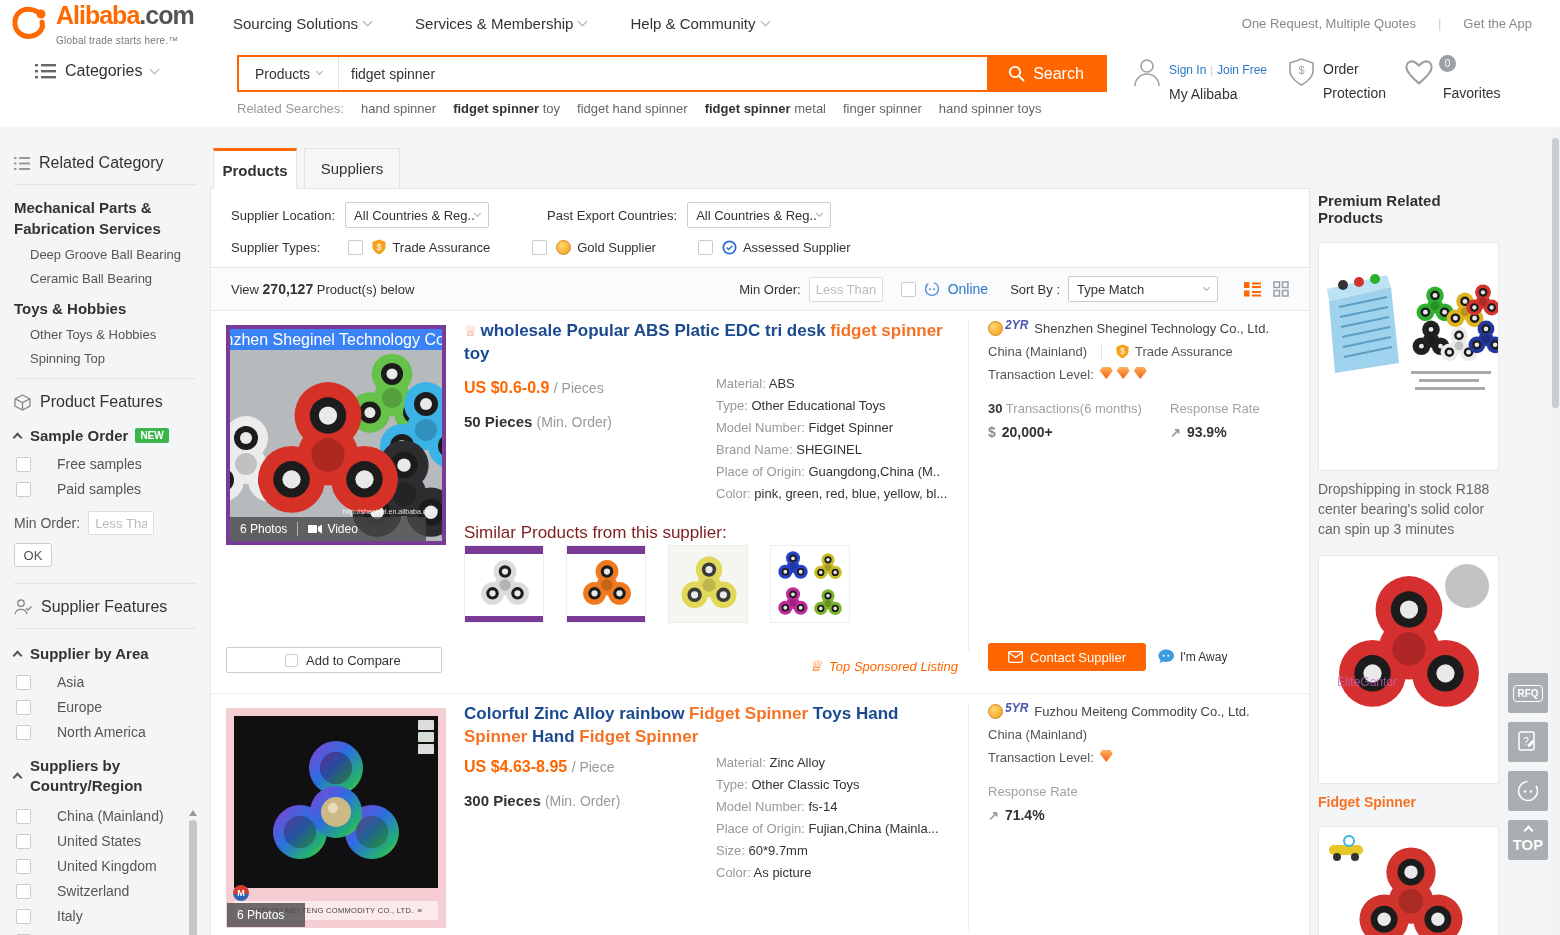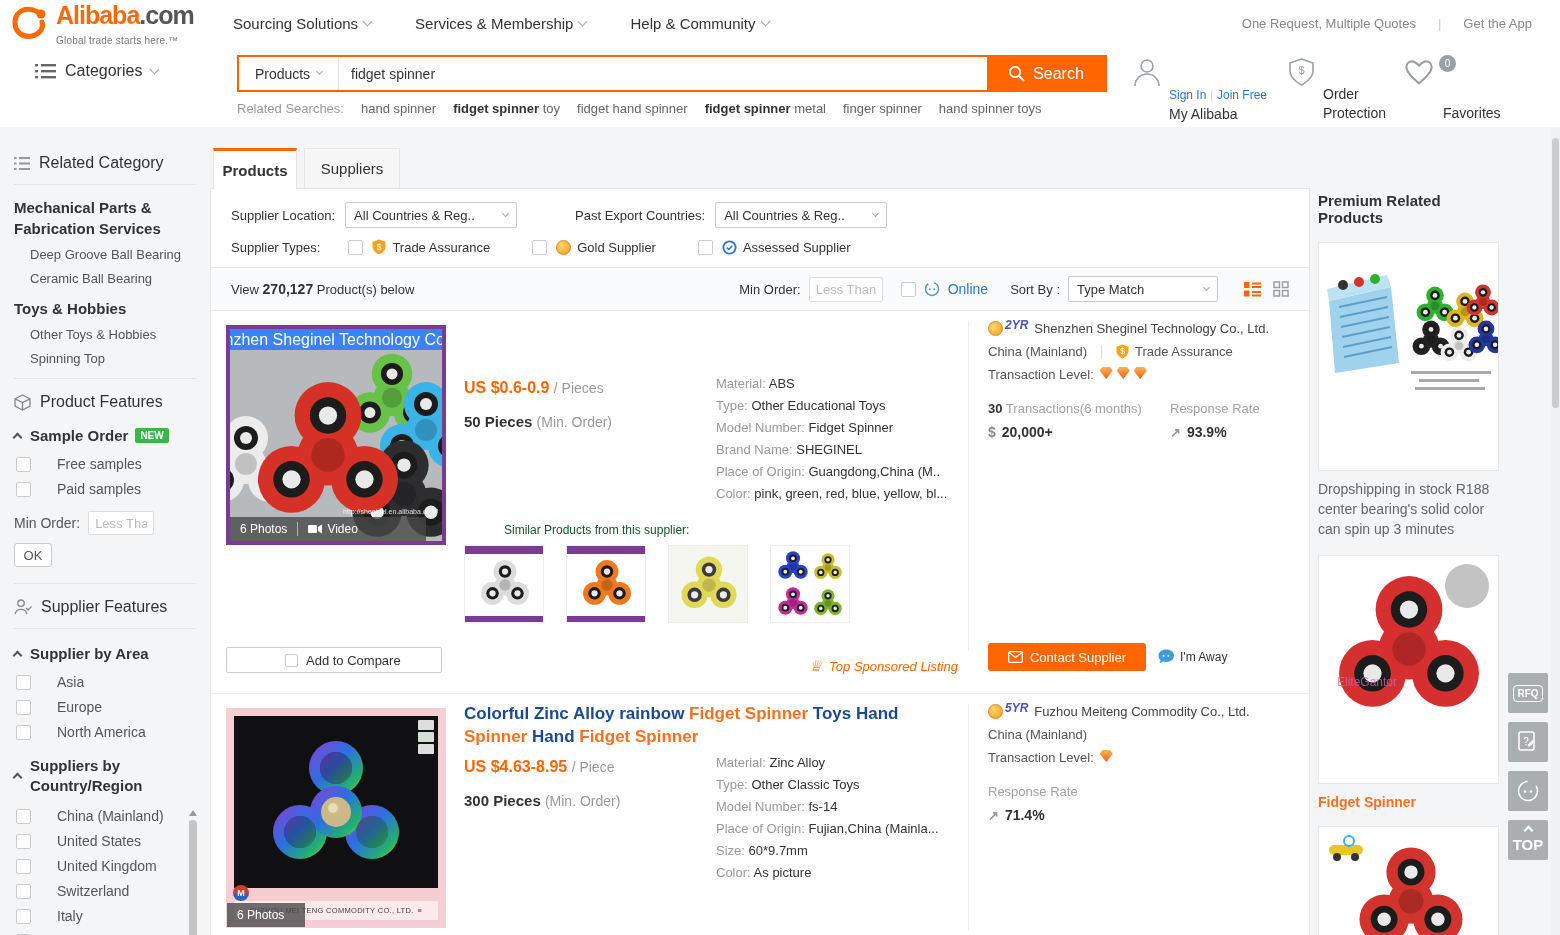--- a/index.html
+++ b/index.html
@@ -24,21 +24,21 @@
 
   
   .search-row { position:absolute; left:0; top:48px; width:1560px; height:52px; background:#fff; z-index:5; }
   .categories { position:absolute; left:35px; top:14px; display:flex; align-items:center; gap:9px; font-size:16px; color:#333; cursor:pointer; }
   .searchbar { position:absolute; left:237px; top:7px; width:870px; height:37px; border:2px solid #ff6600; display:flex; background:#fff; }
   .scope { width:100px; display:flex; align-items:center; justify-content:center; gap:7px; font-size:14px; color:#333; border-right:1px solid #e2e2e2; cursor:pointer; }
   .sinput { flex:1; border:none; outline:none; padding:0 12px; font-size:14px; color:#333; font-family:"Liberation Sans",sans-serif; }
   .sbtn { width:118px; background:#ff6600; border:none; color:#fff; font-size:16px; display:flex; align-items:center; justify-content:center; gap:8px; cursor:pointer; font-family:"Liberation Sans",sans-serif; }
   .account { position:absolute; left:1133px; top:9px; display:flex; gap:0; }
   .acc-item { display:flex; align-items:flex-start; gap:8px; cursor:pointer; }
-  .acc-lines { font-size:14px; color:#333; line-height:19px; white-space:nowrap;margin-top:28px; }
+  .acc-lines { font-size:14px; color:#333; line-height:24px; white-space:nowrap; }
   .acc-blue { color:#2e77c8; font-size:12px; }
   .acc-pipe { color:#ccc; font-size:11px; }
   .ord { position:absolute; left:1288px; top:9px; }
   .fav { position:absolute; left:1403px; top:9px; }
   .fav-badge { position:absolute; left:36px; top:-2px; width:17px; height:17px; border-radius:50%; background:#9aa0a6; color:#fff; font-size:10px; display:flex; align-items:center; justify-content:center; }
   .acc-rel { position:relative; }
 
   
   .related-row { position:absolute; left:237px; top:101px; display:flex; gap:17px; font-size:13px; color:#666; align-items:center; z-index:5; white-space:nowrap; }
   .related-row .rl { color:#999; }
@@ -70,21 +70,21 @@
   .main { position:absolute; left:210px; top:148px; width:1100px; bottom:0; z-index:2; }
   .tabs { display:flex; height:41px; padding-left:3px; align-items:flex-end; }
   .tab { height:41px; display:flex; align-items:center; justify-content:center; font-size:15px; color:#333; background:#f6f6f6; border:1px solid #e5e5e5; cursor:pointer; }
   .tab.active { width:84px; background:#fff; font-weight:bold; border-top:3px solid #ff6600; border-bottom:none; z-index:2; }
   .tab.idle { width:96px; margin-left:7px; }
   .filter-panel { position:relative; background:#fff; border:1px solid #e5e5e5; margin-top:-1px; height:80px; padding:13px 20px; }
   .frow { display:flex; align-items:center; margin-bottom:11px; font-size:13px; color:#333; }
   .flabel { margin-right:10px; }
   .flabel.past { margin-left:58px; }
   .select { height:26px; border:1px solid #ccc; border-radius:2px; background:#fff; display:flex; align-items:center; justify-content:space-between; padding:0 8px; font-size:13px; color:#333; cursor:pointer; }
-  .select.loc { width:172px; }
+  .select.loc { width:144px; }
   .type-opt { display:flex; align-items:center; gap:6px; margin-right:42px; cursor:pointer; }
   .type-opt .cb { margin-right:3px; }
   .toolbar { background:#fafbfc; border:1px solid #e8e8e8; border-top:none; height:43px; display:flex; align-items:center; justify-content:space-between; padding:0 20px; font-size:13px; color:#333; }
   .tb-left b { font-size:14px; }
   .tb-right { display:flex; align-items:center; gap:8px; }
   .tb-input { width:74px; height:25px; border:1px solid #ddd; border-radius:2px; padding:0 6px; font-size:13px; font-family:"Liberation Sans",sans-serif; }
   .online { color:#2e77c8; font-size:14px; }
   .tb-lab.sort { margin-left:14px; }
   .sort-select { width:150px; margin-right:14px; }
   .viewicons { display:flex; gap:12px; align-items:center; margin-left:4px; }
@@ -120,21 +120,21 @@
   .pr { color:#ff6600; font-weight:bold; }
   .unit { color:#999; font-size:14px; }
   .moq-line { position:absolute; left:253px; top:102px; font-size:15px; }
   .pcard.p2 .moq-line { top:98px; }
   .moq-line b { color:#333; }
   .moq-line span { color:#999; font-size:14px; }
   .specs { position:absolute; left:505px; top:62px; width:252px; list-style:none; font-size:13px; line-height:22px; }
   .pcard.p2 .specs { top:58px; }
   .specs .sl { color:#999; }
   .specs .sv { color:#333; }
-  .similar-label { position:absolute; left:253px; top:212px; font-size:12px; color:#14532d;margin-left:40px; }
+  .similar-label { position:absolute; left:253px; top:212px; font-size:17px; color:#7f1d1d; }
   .thumbs { position:absolute; left:253px; top:234px; display:flex; gap:22px; }
   .thumb { width:80px; height:78px; background:#fff; border:1px solid #eee; cursor:pointer; }
   .vline { position:absolute; left:757px; top:10px; height:330px; border-left:1px solid #ececec; }
   .pcard.p2 .vline { height:226px; }
   .supcol { position:absolute; left:777px; top:10px; width:318px; font-size:13px; color:#555; }
   .suprow { display:flex; align-items:center; gap:6px; margin-bottom:8px; }
   .supname { color:#444; cursor:pointer; }
   .coin { width:15px; height:15px; border-radius:50%; background:radial-gradient(circle at 35% 35%, #ffd76e, #f29b1d); border:1px solid #d8891a; flex-shrink:0; }
   .yr { color:#4d55b0; font-size:12px; font-weight:bold; font-style:italic; margin:-8px 0 0 -4px; text-shadow:0 0 2px #fff; }
   .vsep { width:1px; height:14px; background:#ddd; margin:0 8px; }
@@ -529,20 +529,23 @@
             <span class="dv"></span>
             <span class="vid">
               <svg width="14" height="10" viewBox="0 0 14 10">
                   <rect x="0" y="1" width="9" height="8" rx="1" fill="#fff"></rect>
                   <polygon points="10,3 14,0.5 14,9.5 10,7" fill="#fff"></polygon>
                 </svg>
               <span>Video</span>
             </span>
           </div>
         </div>
+        <h2 class="ptitle">
+          <span class="crown">♕</span><span>wholesale Popular ABS Platic EDC tri desk </span><span class="hl">fidget spinner</span><span> toy</span>
+        </h2>
         <div class="price-line">
           <span class="pr">US $0.6-0.9</span> <span class="unit">/ Pieces</span>
         </div>
         <div class="moq-line">
           <b>50 Pieces</b> <span>(Min. Order)</span>
         </div>
         <ul class="specs">
           <li><span class="sl">Material:</span> <span class="sv">ABS</span></li>
           <li><span class="sl">Type:</span> <span class="sv">Other Educational Toys</span></li>
           <li><span class="sl">Model Number:</span> <span class="sv">Fidget Spinner</span></li>

